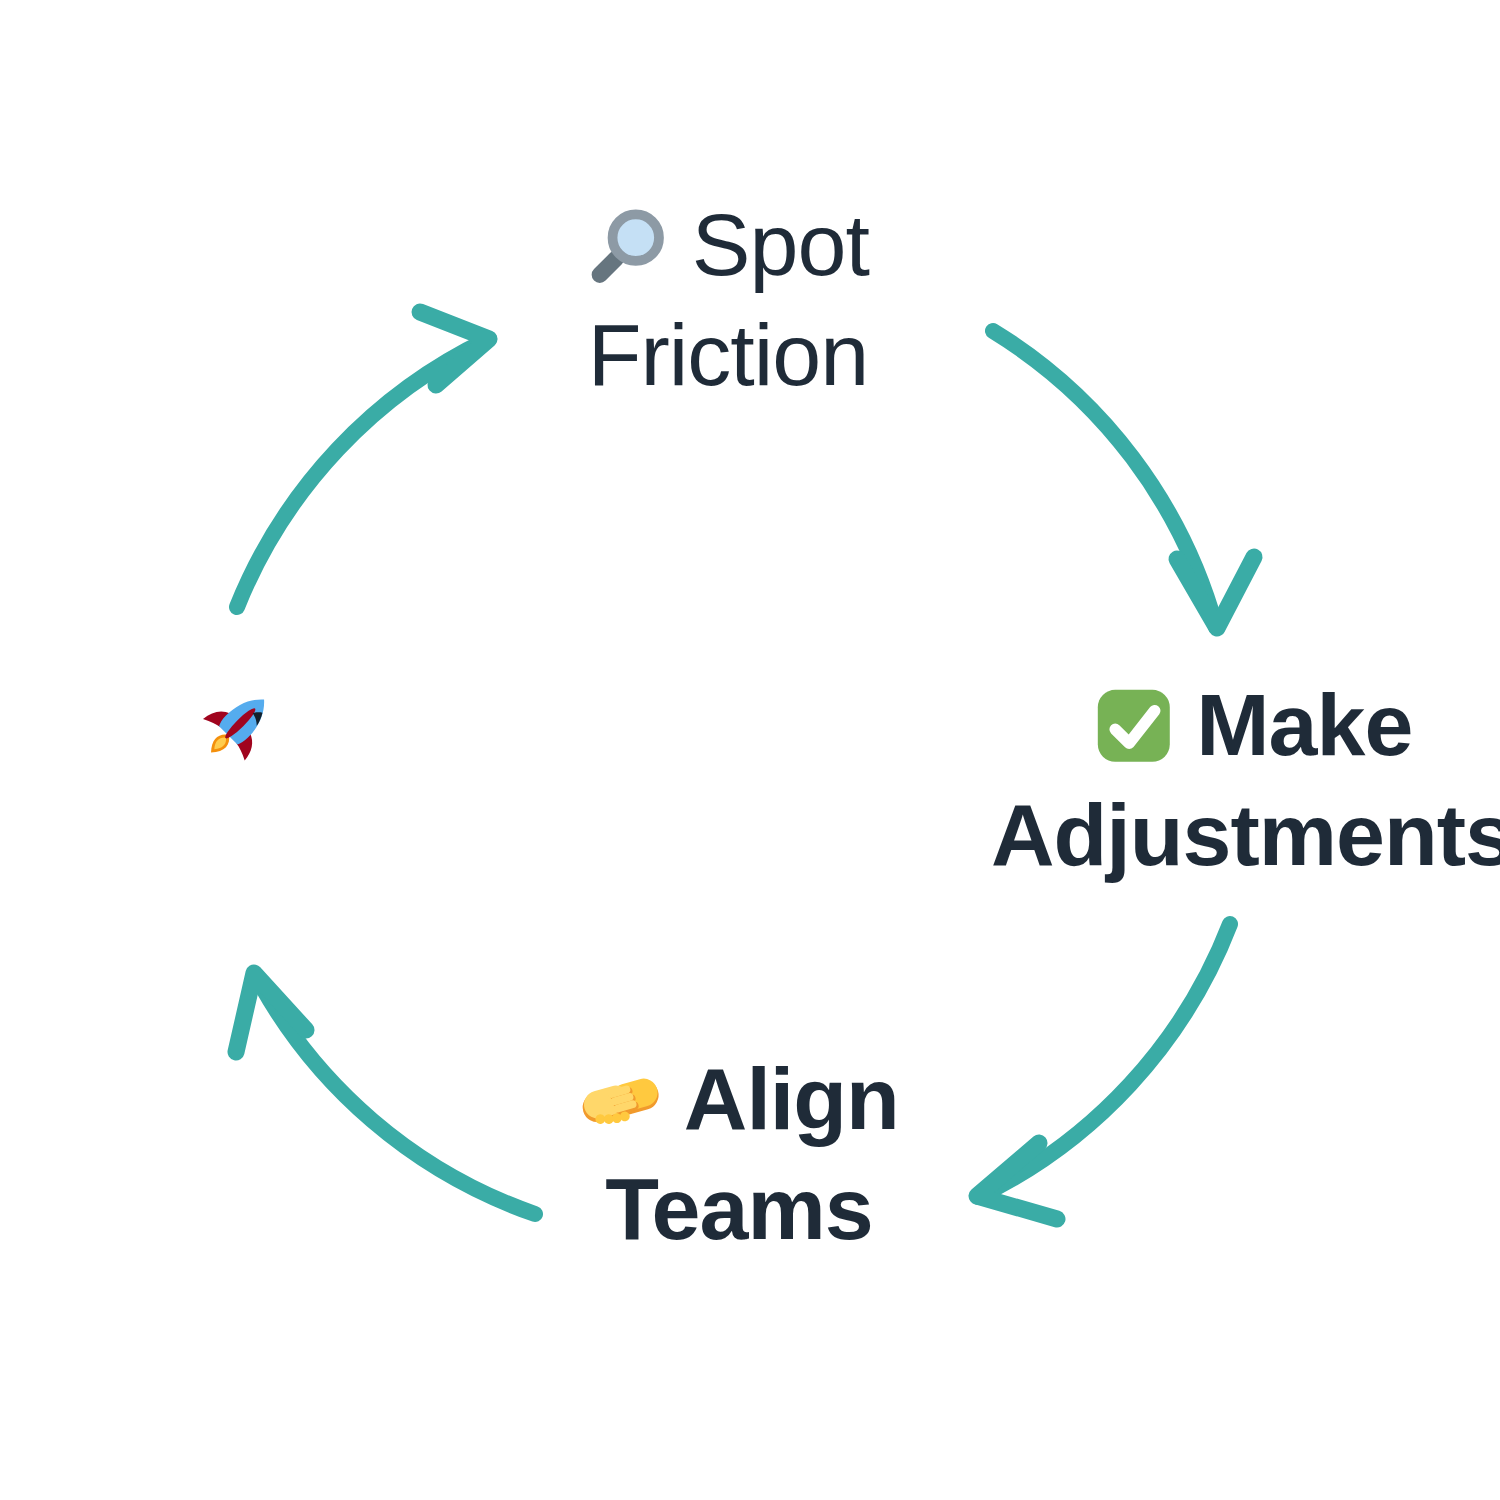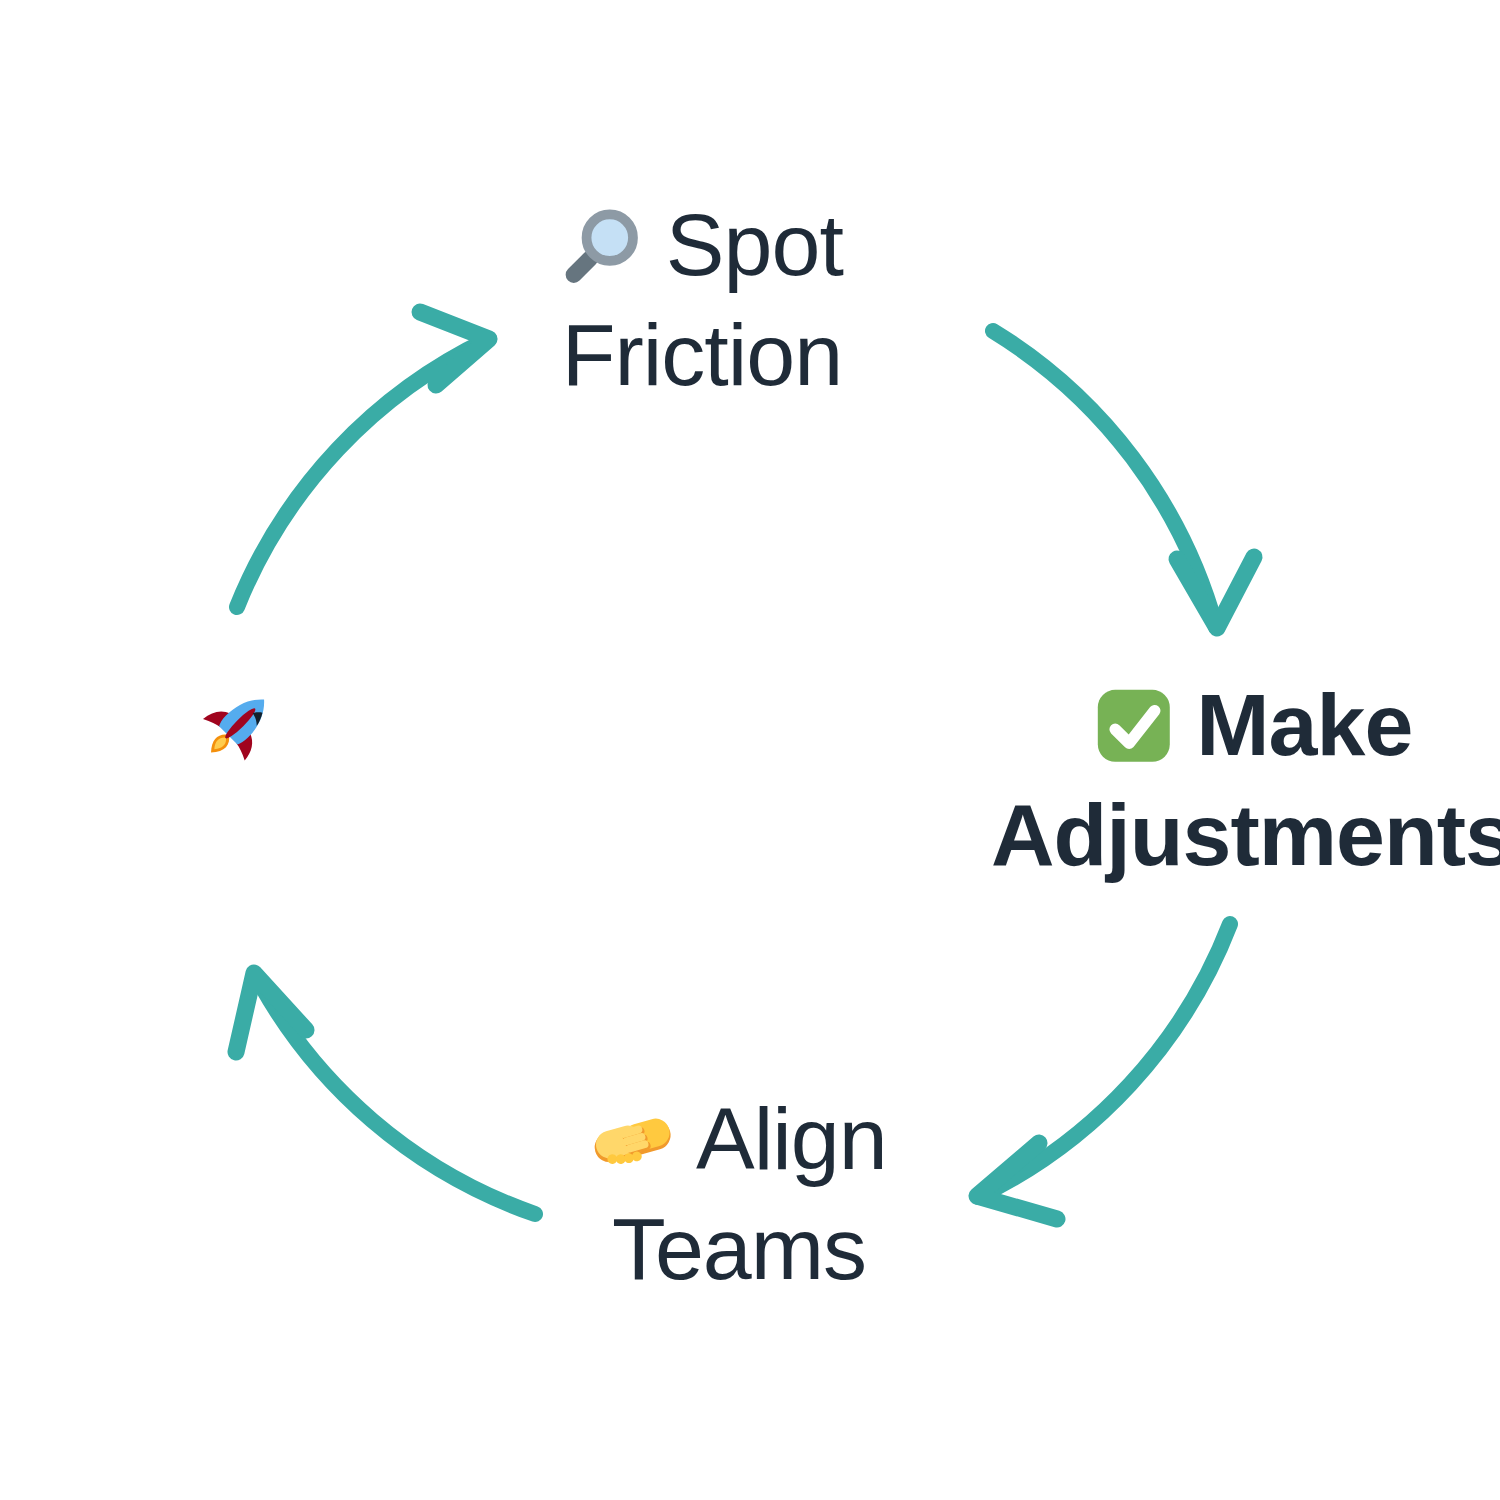--- a/index.html
+++ b/index.html
@@ -31,23 +31,23 @@
     color: #1F2B38;
     letter-spacing: -1px;
   }
   .emoji {
     width: 0.95em;
     height: 0.95em;
     vertical-align: -0.14em;
     margin-right: 0.24em;
     display: inline-block;
   }
-  .node-top    { left: 702px;  top: 190px;  width: 420px; }
+  .node-top    { left: 728px;  top: 190px;  width: 420px; }
   .node-right  { left: 1252px; top: 670px;  width: 560px; font-weight: bold; }
-  .node-bottom { left: 739px;  top: 1084px; width: 420px; }
+  .node-bottom { left: 739px;  top: 1044px; width: 420px; font-weight: bold; }
   .node-left   { left: 248px;  top: 670px;  width: 520px; }
 </style>
 </head>
 <body>
 
 <div class="stage">
 
   <svg class="arrows-layer" viewBox="0 0 1500 1500" xmlns="http://www.w3.org/2000/svg">
     <g stroke="#3AACA6" stroke-width="16" fill="none" stroke-linecap="round" stroke-linejoin="round">
       <g>

